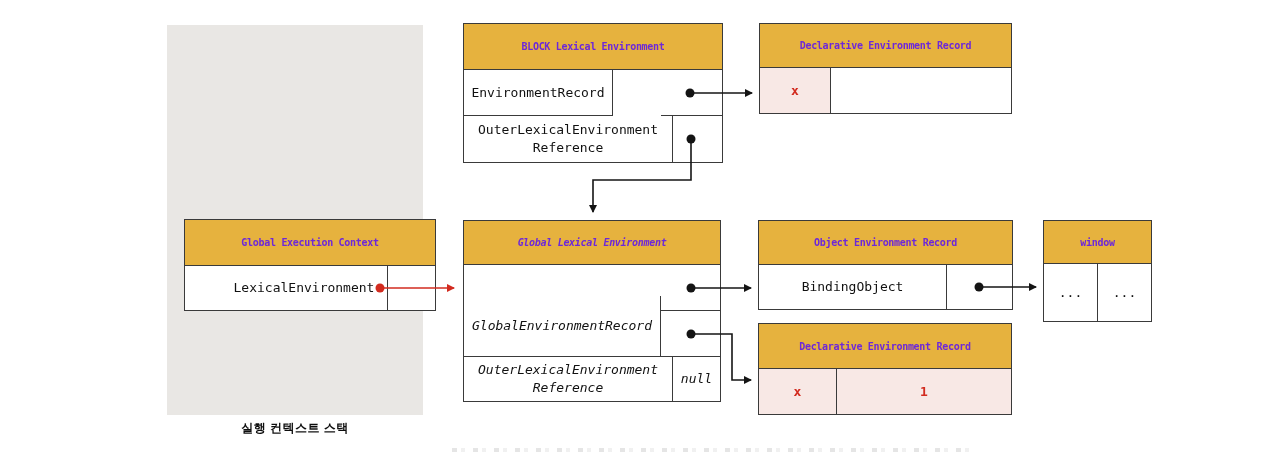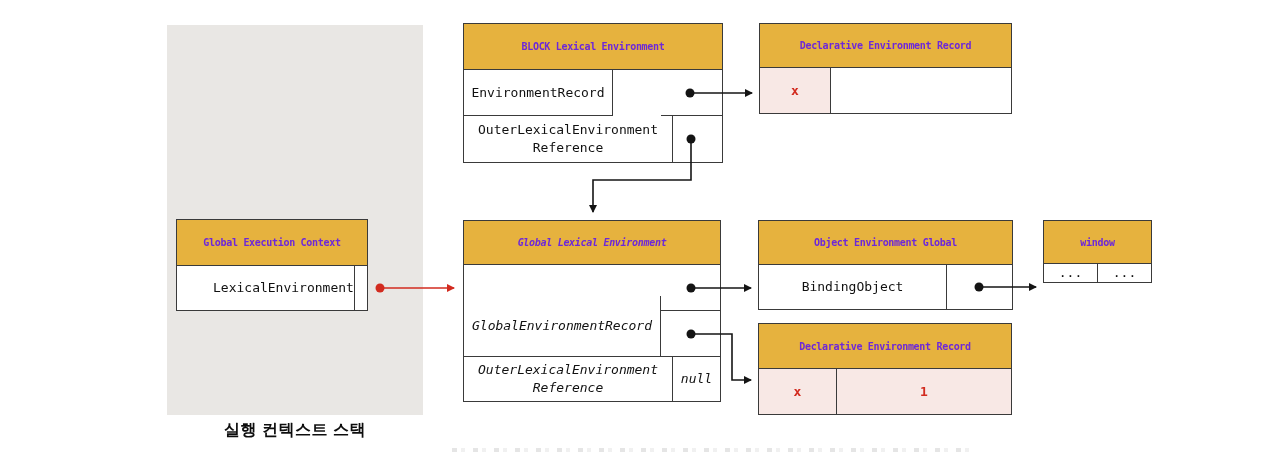--- a/index.html
+++ b/index.html
@@ -17,21 +17,21 @@
     overflow:hidden;
   }
   .canvas{position:absolute;inset:0;width:1280px;height:453px;}
   .stack-box{
     position:absolute;left:167px;top:25px;width:256px;height:390px;
     background:var(--stack_bg);
   }
   .stack-caption{
     position:absolute;left:157px;top:420px;width:276px;
     text-align:center;font-family:"Liberation Sans",sans-serif;
-    font-weight:bold;font-size:16px;color:#0d0d0d;letter-spacing:0.5px;
+    font-weight:bold;font-size:12px;color:#0d0d0d;letter-spacing:0.5px;
   }
   .tbl{
     position:absolute;box-sizing:border-box;border:1.5px solid var(--border);
     background:#fff;display:flex;flex-direction:column;
   }
   .tbl-header{
     box-sizing:border-box;background:var(--gold);border-bottom:1.5px solid var(--border);
     display:flex;align-items:center;justify-content:center;
     font-weight:bold;font-size:10px;color:#6d28d9;letter-spacing:-0.3px;white-space:nowrap;
   }
@@ -54,21 +54,21 @@
   }
 </style>
 </head>
 <body>
 
 <div class="canvas">
 
   <div class="stack-box"></div>
   <div class="stack-caption">실행 컨텍스트 스택</div>
 
-  <div class="tbl" style="left:176px;top:219px;width:192px;height:92px;">
+  <div class="tbl" style="left:184px;top:219px;width:252px;height:92px;">
     <div class="tbl-header" style="height:46px;">Global Execution Context</div>
     <div class="tbl-row" style="flex:1;padding-left:36px;">
       <div class="cell rb" style="flex:1;">LexicalEnvironment</div>
       <div class="cell" style="width:47px;"></div>
     </div>
   </div>
 
   <div class="tbl" style="left:463px;top:23px;width:260px;height:140px;">
     <div class="tbl-header" style="height:46px;">BLOCK Lexical Environment</div>
     <div class="tbl-row" style="height:46px;gap:48px;">
@@ -97,28 +97,28 @@
         <div class="cell bb" style="flex:1;"></div>
       </div>
     </div>
     <div class="tbl-row" style="height:44px;">
       <div class="cell rb" style="flex:1;padding:0 14px;">OuterLexicalEnvironment Reference</div>
       <div class="cell" style="width:59px;">null</div>
     </div>
   </div>
 
   <div class="tbl" style="left:758px;top:220px;width:255px;height:90px;">
-    <div class="tbl-header" style="height:44px;">Object Environment Global</div>
+    <div class="tbl-header" style="height:44px;">Object Environment Record</div>
     <div class="tbl-row" style="flex:1;">
       <div class="cell rb" style="flex:1;">BindingObject</div>
       <div class="cell" style="width:65px;"></div>
     </div>
   </div>
 
-  <div class="tbl" style="left:1043px;top:220px;width:109px;height:63px;">
+  <div class="tbl" style="left:1043px;top:220px;width:109px;height:102px;">
     <div class="tbl-header" style="height:43px;">window</div>
     <div class="tbl-row" style="flex:1;">
       <div class="cell rb" style="flex:1;">...</div>
       <div class="cell" style="flex:1;">...</div>
     </div>
   </div>
 
   <div class="tbl" style="left:758px;top:323px;width:254px;height:92px;">
     <div class="tbl-header" style="height:45px;">Declarative Environment Record</div>
     <div class="tbl-row pink" style="flex:1;">

